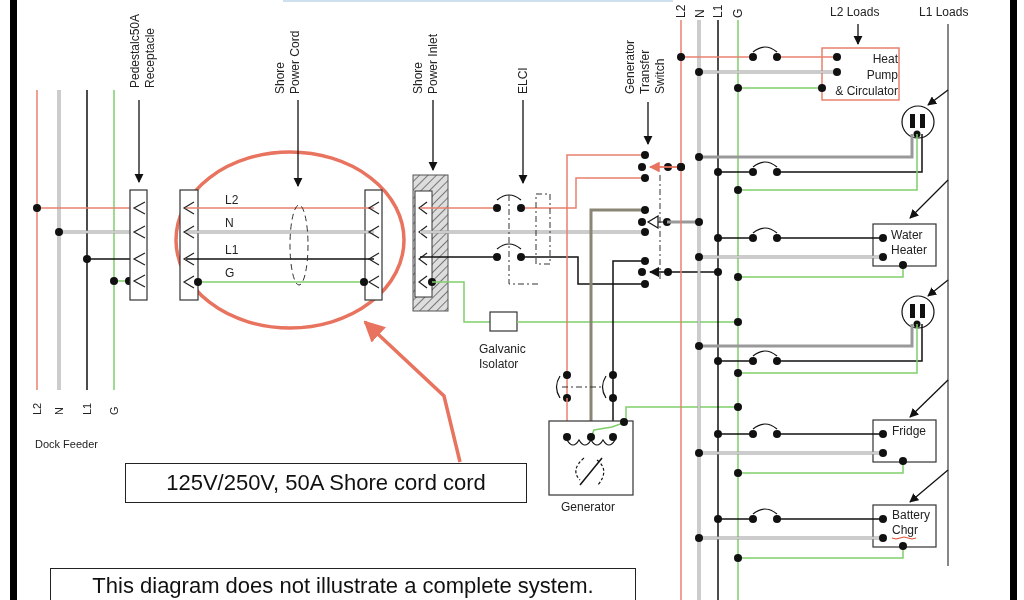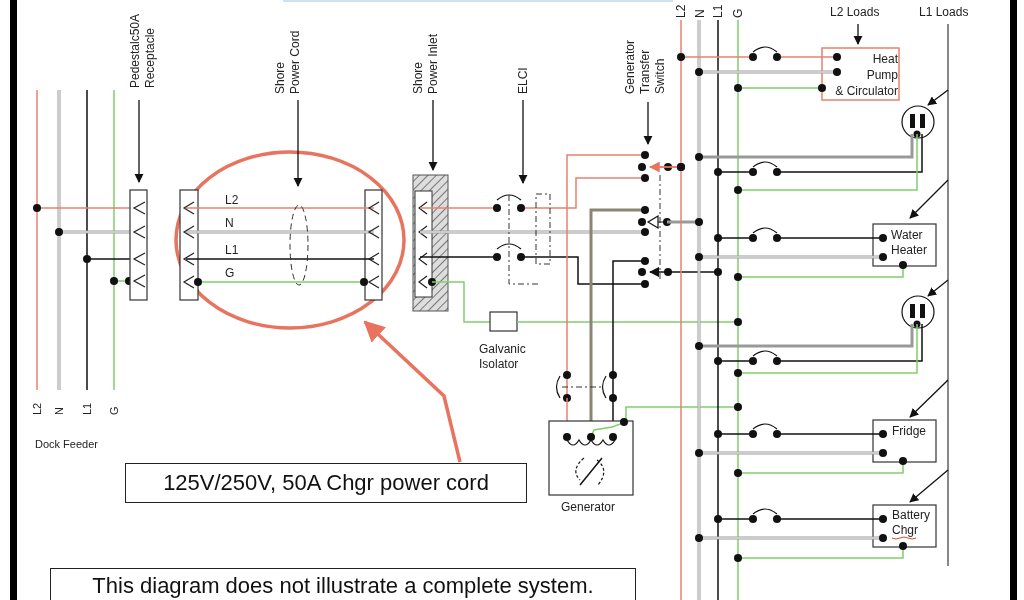--- a/index.html
+++ b/index.html
@@ -325,15 +325,15 @@
           <circle cx="883" cy="538" r="4"></circle>
           <circle cx="903" cy="546" r="4"></circle>
           <circle cx="738" cy="558" r="4"></circle>
         </g>
       <text class="lbl" x="892" y="519">Battery</text>
       <text class="lbl" x="892" y="534">Chgr</text>
       <path d="M892,538 q4,2 8,0 q4,-2 8,0 q4,2 8,0" fill="none" stroke="#e04a2a" stroke-width="1"></path>
     </g>
   </svg>
 
-  <div class="callout callout-cord">125V/250V, 50A Chgr power cord</div>
+  <div class="callout callout-cord">125V/250V, 50A Shore cord cord</div>
   <div class="callout callout-note">This diagram does not illustrate a complete system.</div>
 </div>
 
 </body></html>

